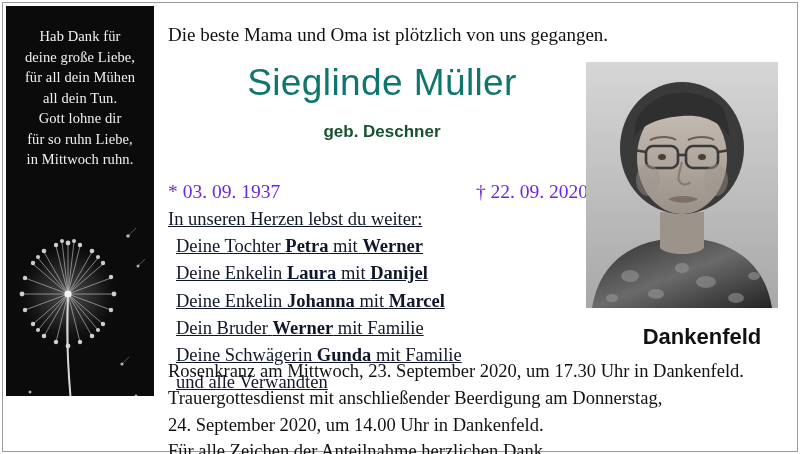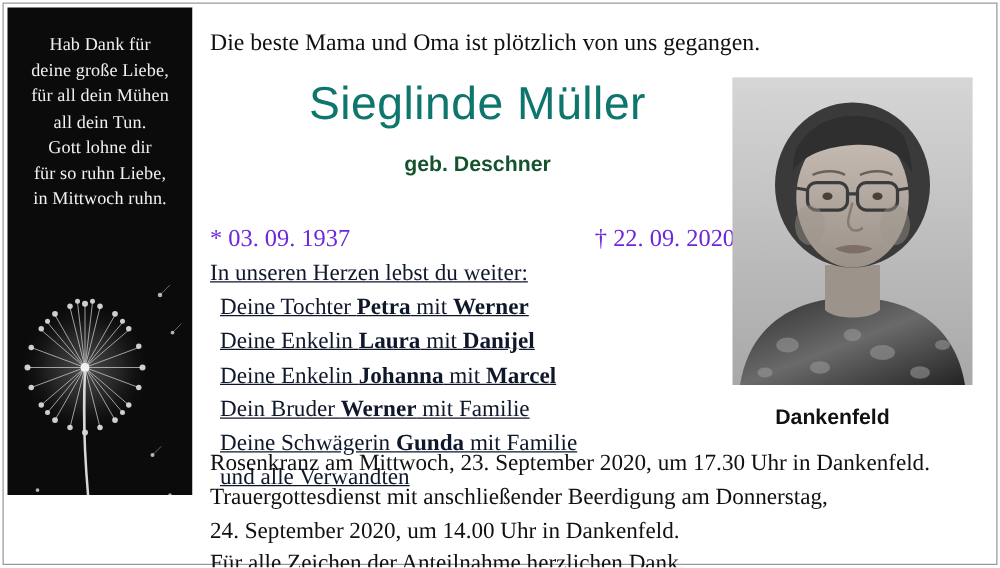--- a/index.html
+++ b/index.html
@@ -163,26 +163,26 @@
     top: 56px;
     width: 192px;
     height: 246px;
     background: linear-gradient(180deg, #cfcfcf 0%, #b4b4b4 100%);
     overflow: hidden;
   }
   .photo svg { display: block; }
 
   .place {
     position: absolute;
-    left: 416px;
+    left: 452px;
     top: 318px;
     width: 192px;
     text-align: center;
     font-family: "Liberation Sans", sans-serif;
-    font-size: 17px;
+    font-size: 22px;
     font-weight: bold;
     color: #111;
   }
 </style>
 </head>
 <body>
 
 <div class="page">
   <div class="frame"></div>
 

